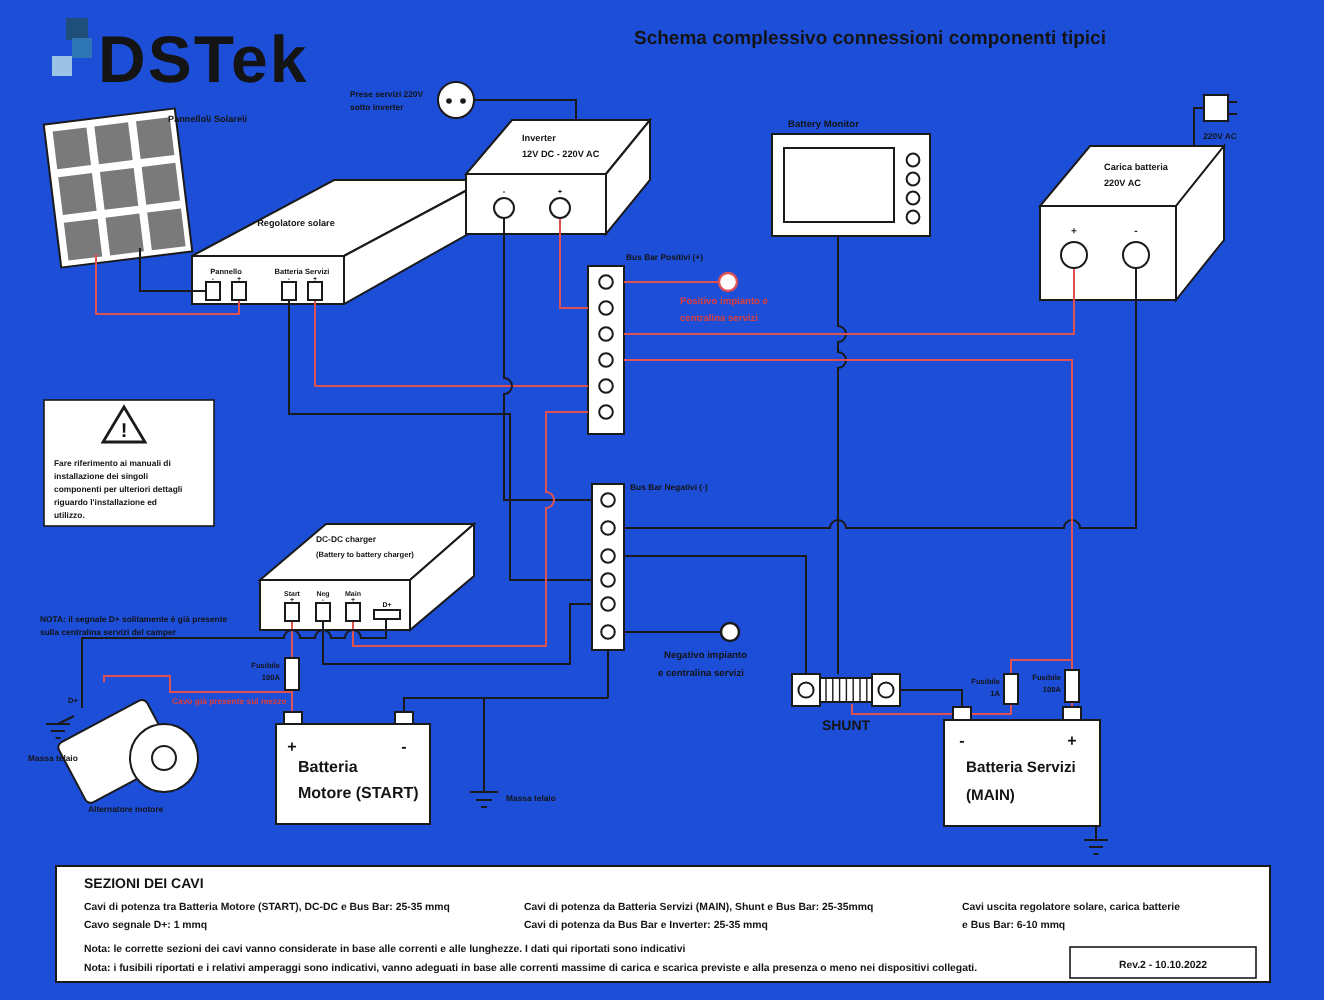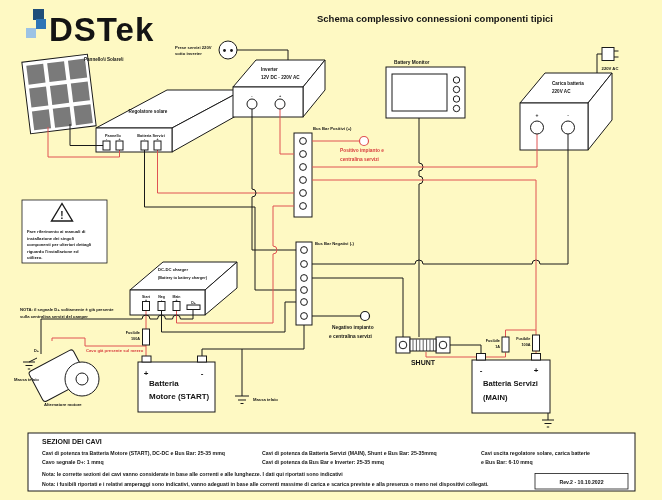--- a/index.html
+++ b/index.html
@@ -1,16 +1,16 @@
 <!DOCTYPE html>
 <html><head>
 <meta charset="utf-8">
 <style>
   html,body{margin:0;padding:0;background:#fff;}
-  .page{width:662px;height:500px;position:relative;background:#fef9c3;overflow:hidden;}
+  .page{width:662px;height:500px;position:relative;background:#1d4ed8;overflow:hidden;}
   svg{display:block;}
   text{font-family:"Liberation Sans",sans-serif;font-weight:700;fill:#141414;}
   .t33{font-size:33px;letter-spacing:1px;}
   .t95{font-size:9.5px;}
   .t8{font-size:8px;}
   .t76{font-size:7.6px;}
   .t7{font-size:7px;}
   .t52{font-size:5.2px;}
   .t5{font-size:5px;}
   .t48{font-size:4.8px;}

